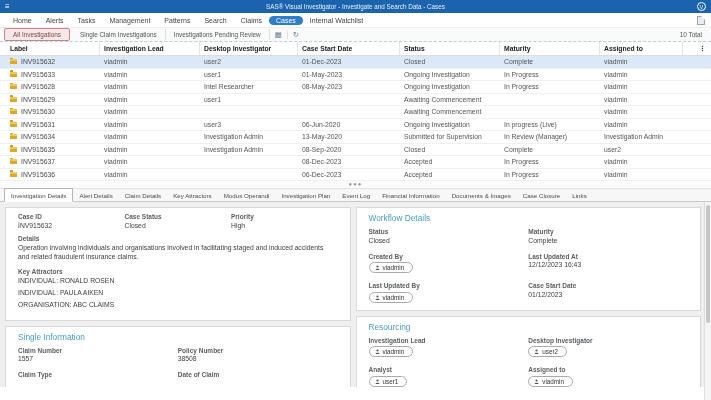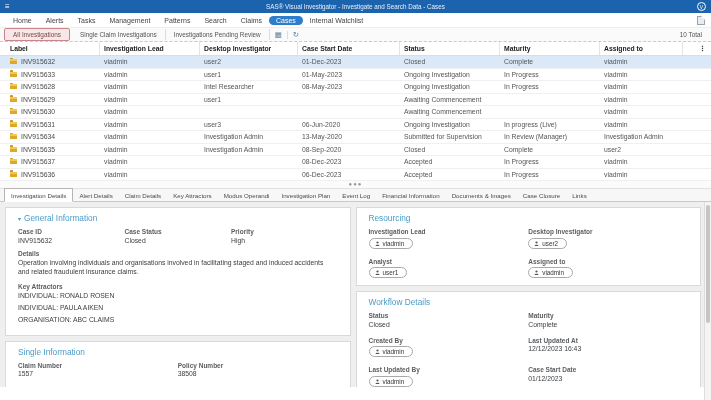--- a/index.html
+++ b/index.html
@@ -264,24 +264,20 @@
       <div class="dtab">Financial Information</div>
       <div class="dtab">Documents &amp; Images</div>
       <div class="dtab">Case Closure</div>
       <div class="dtab">Links</div>
     </div>
 
   <div class="dbody">
     <div class="col">
 
       <div class="card">
-        <div class="sec-title">
-          <span class="caret">▾</span>
-          <span>General Information</span>
-        </div>
         <div class="fgrid3">
           <div class="fld">
             <div class="lab">Case ID</div>
             <div class="val">INV915632</div>
           </div>
           <div class="fld">
             <div class="lab">Case Status</div>
             <div class="val">Closed</div>
           </div>
           <div class="fld">
@@ -325,106 +321,106 @@
 
           </div>
         </div>
       </div>
 
     </div>
     <div class="col">
 
       <div class="card">
         <div class="sec-title">
-          <span>Resourcing</span>
+          <span>Workflow Details</span>
         </div>
         <div class="fgrid2">
           <div class="fld">
-            <div class="lab">Investigation Lead</div>
+            <div class="lab">Status</div>
+            <div class="val">Closed</div>
+          </div>
+          <div class="fld">
+            <div class="lab">Maturity</div>
+            <div class="val">Complete</div>
+          </div>
+          <div class="fld">
+            <div class="lab">Created By</div>
             <span class="pill">
               <svg class="picon" viewBox="0 0 10 10" width="5" height="5">
                   <circle cx="5" cy="3" r="2.2" fill="#555"></circle>
                   <path d="M1 10 C1 6.6 9 6.6 9 10 Z" fill="#555"></path>
                 </svg>
               <span>viadmin</span>
             </span>
           </div>
           <div class="fld">
-            <div class="lab">Desktop Investigator</div>
-            <span class="pill">
-              <svg class="picon" viewBox="0 0 10 10" width="5" height="5">
-                  <circle cx="5" cy="3" r="2.2" fill="#555"></circle>
-                  <path d="M1 10 C1 6.6 9 6.6 9 10 Z" fill="#555"></path>
-                </svg>
-              <span>user2</span>
-            </span>
-          </div>
-          <div class="fld">
-            <div class="lab">Analyst</div>
-            <span class="pill">
-              <svg class="picon" viewBox="0 0 10 10" width="5" height="5">
-                  <circle cx="5" cy="3" r="2.2" fill="#555"></circle>
-                  <path d="M1 10 C1 6.6 9 6.6 9 10 Z" fill="#555"></path>
-                </svg>
-              <span>user1</span>
-            </span>
-          </div>
-          <div class="fld">
-            <div class="lab">Assigned to</div>
+            <div class="lab">Last Updated At</div>
+            <div class="val">12/12/2023 16:43</div>
+          </div>
+          <div class="fld">
+            <div class="lab">Last Updated By</div>
             <span class="pill">
               <svg class="picon" viewBox="0 0 10 10" width="5" height="5">
                   <circle cx="5" cy="3" r="2.2" fill="#555"></circle>
                   <path d="M1 10 C1 6.6 9 6.6 9 10 Z" fill="#555"></path>
                 </svg>
               <span>viadmin</span>
             </span>
+          </div>
+          <div class="fld">
+            <div class="lab">Case Start Date</div>
+            <div class="val">01/12/2023</div>
           </div>
         </div>
       </div>
 
       <div class="card">
         <div class="sec-title">
-          <span>Workflow Details</span>
+          <span>Resourcing</span>
         </div>
         <div class="fgrid2">
           <div class="fld">
-            <div class="lab">Status</div>
-            <div class="val">Closed</div>
-          </div>
-          <div class="fld">
-            <div class="lab">Maturity</div>
-            <div class="val">Complete</div>
-          </div>
-          <div class="fld">
-            <div class="lab">Created By</div>
+            <div class="lab">Investigation Lead</div>
             <span class="pill">
               <svg class="picon" viewBox="0 0 10 10" width="5" height="5">
                   <circle cx="5" cy="3" r="2.2" fill="#555"></circle>
                   <path d="M1 10 C1 6.6 9 6.6 9 10 Z" fill="#555"></path>
                 </svg>
               <span>viadmin</span>
             </span>
           </div>
           <div class="fld">
-            <div class="lab">Last Updated At</div>
-            <div class="val">12/12/2023 16:43</div>
-          </div>
-          <div class="fld">
-            <div class="lab">Last Updated By</div>
+            <div class="lab">Desktop Investigator</div>
+            <span class="pill">
+              <svg class="picon" viewBox="0 0 10 10" width="5" height="5">
+                  <circle cx="5" cy="3" r="2.2" fill="#555"></circle>
+                  <path d="M1 10 C1 6.6 9 6.6 9 10 Z" fill="#555"></path>
+                </svg>
+              <span>user2</span>
+            </span>
+          </div>
+          <div class="fld">
+            <div class="lab">Analyst</div>
+            <span class="pill">
+              <svg class="picon" viewBox="0 0 10 10" width="5" height="5">
+                  <circle cx="5" cy="3" r="2.2" fill="#555"></circle>
+                  <path d="M1 10 C1 6.6 9 6.6 9 10 Z" fill="#555"></path>
+                </svg>
+              <span>user1</span>
+            </span>
+          </div>
+          <div class="fld">
+            <div class="lab">Assigned to</div>
             <span class="pill">
               <svg class="picon" viewBox="0 0 10 10" width="5" height="5">
                   <circle cx="5" cy="3" r="2.2" fill="#555"></circle>
                   <path d="M1 10 C1 6.6 9 6.6 9 10 Z" fill="#555"></path>
                 </svg>
               <span>viadmin</span>
             </span>
-          </div>
-          <div class="fld">
-            <div class="lab">Case Start Date</div>
-            <div class="val">01/12/2023</div>
           </div>
         </div>
       </div>
 
     </div>
   </div>
 
   <div class="scrollbar">
     <div class="thumb"></div>
   </div>

